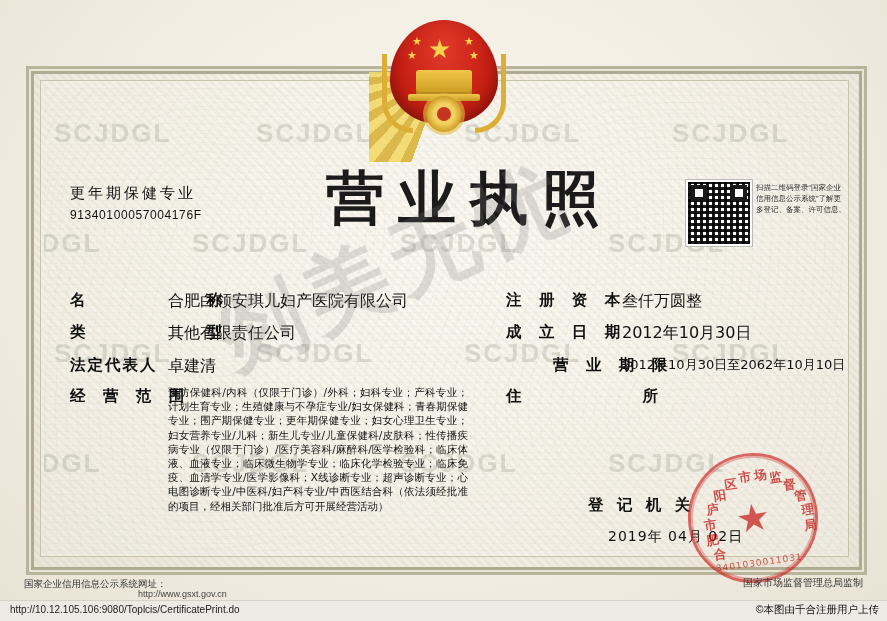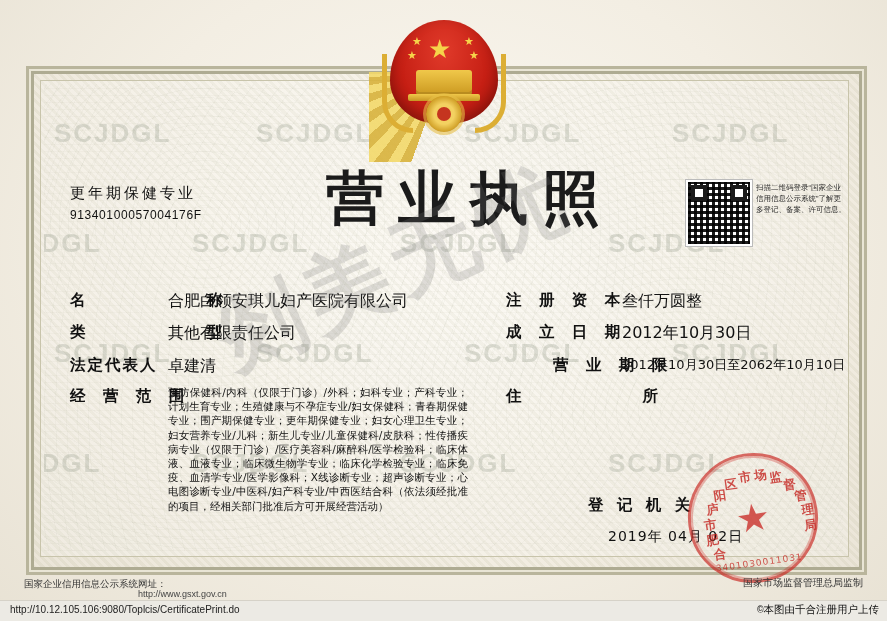--- a/index.html
+++ b/index.html
@@ -363,21 +363,21 @@
   .status-url {
     position: absolute;
     left: 10px; top: 3px;
     font-family: "Liberation Sans", sans-serif;
     font-size: 10px;
     color: #222;
   }
   .status-right {
     position: absolute;
     right: 8px; top: 2px;
-    font-family: Liberation Mono, monospace;
+    font-family: Liberation Sans, sans-serif;
     font-size: 10.5px;
     color: #111;
   }
 </style>
 </head>
 <body>
 
 <div id="license">
 
   <div class="paper"></div>

